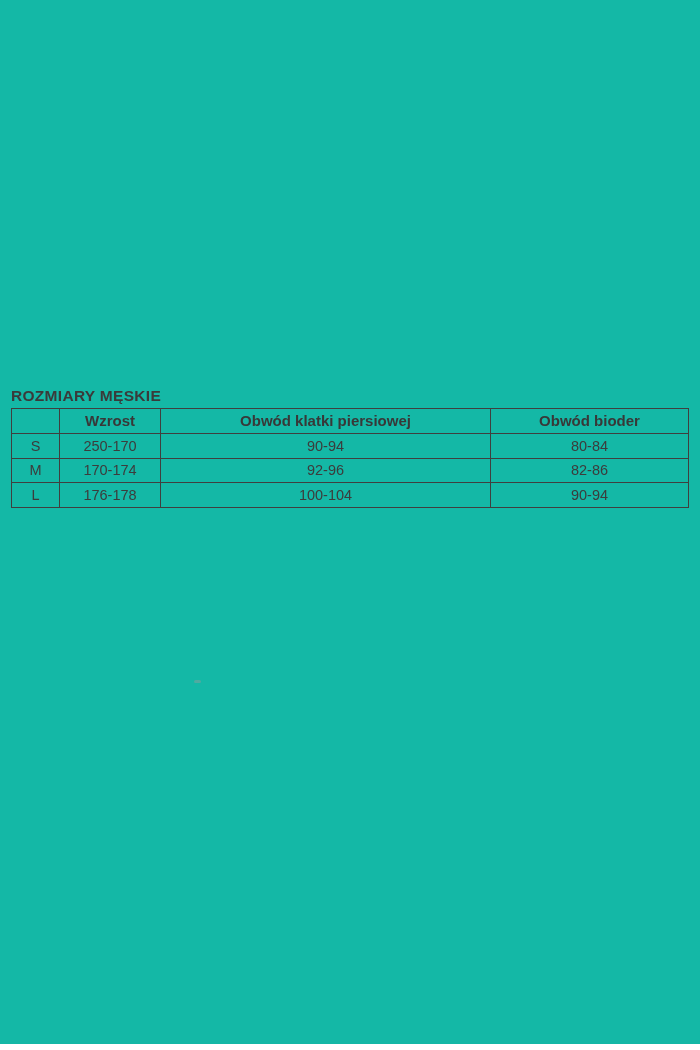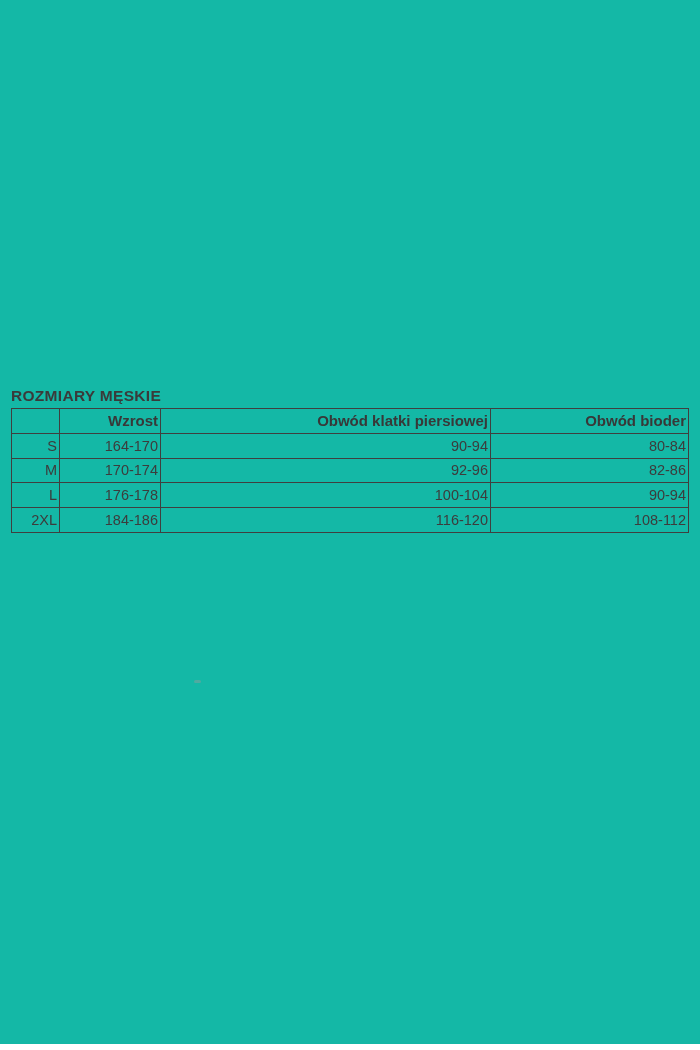--- a/index.html
+++ b/index.html
@@ -27,21 +27,21 @@
     position: absolute;
     left: 11px; top: 408px;
     width: 677px;
     border-collapse: collapse;
     table-layout: fixed;
   }
   table.size-table th,
   table.size-table td {
     border: 1px solid #3f3f3f;
     height: 24.8px;
-    text-align: right;
+    text-align: center;
     vertical-align: middle;
     color: #3c3c3c;
     font-size: 14.5px;
     padding: 0 2px;
     white-space: nowrap;
     overflow: hidden;
   }
   table.size-table th {
     font-weight: 700;
     font-size: 15px;
@@ -78,40 +78,34 @@
       <tr>
         <th></th>
         <th>Wzrost</th>
         <th>Obwód klatki piersiowej</th>
         <th>Obwód bioder</th>
       </tr>
     </thead>
     <tbody>
       <tr>
         <td>S</td>
-        <td>164-170</td>
+        <td>250-170</td>
         <td>90-94</td>
         <td>80-84</td>
       </tr>
       <tr>
         <td>M</td>
         <td>170-174</td>
         <td>92-96</td>
         <td>82-86</td>
       </tr>
       <tr>
         <td>L</td>
         <td>176-178</td>
         <td>100-104</td>
         <td>90-94</td>
       </tr>
-      <tr>
-        <td>2XL</td>
-        <td>184-186</td>
-        <td>116-120</td>
-        <td>108-112</td>
-      </tr>
     </tbody>
   </table>
 
   <div class="smudge"></div>
 
 </div>
 
 </body></html>

